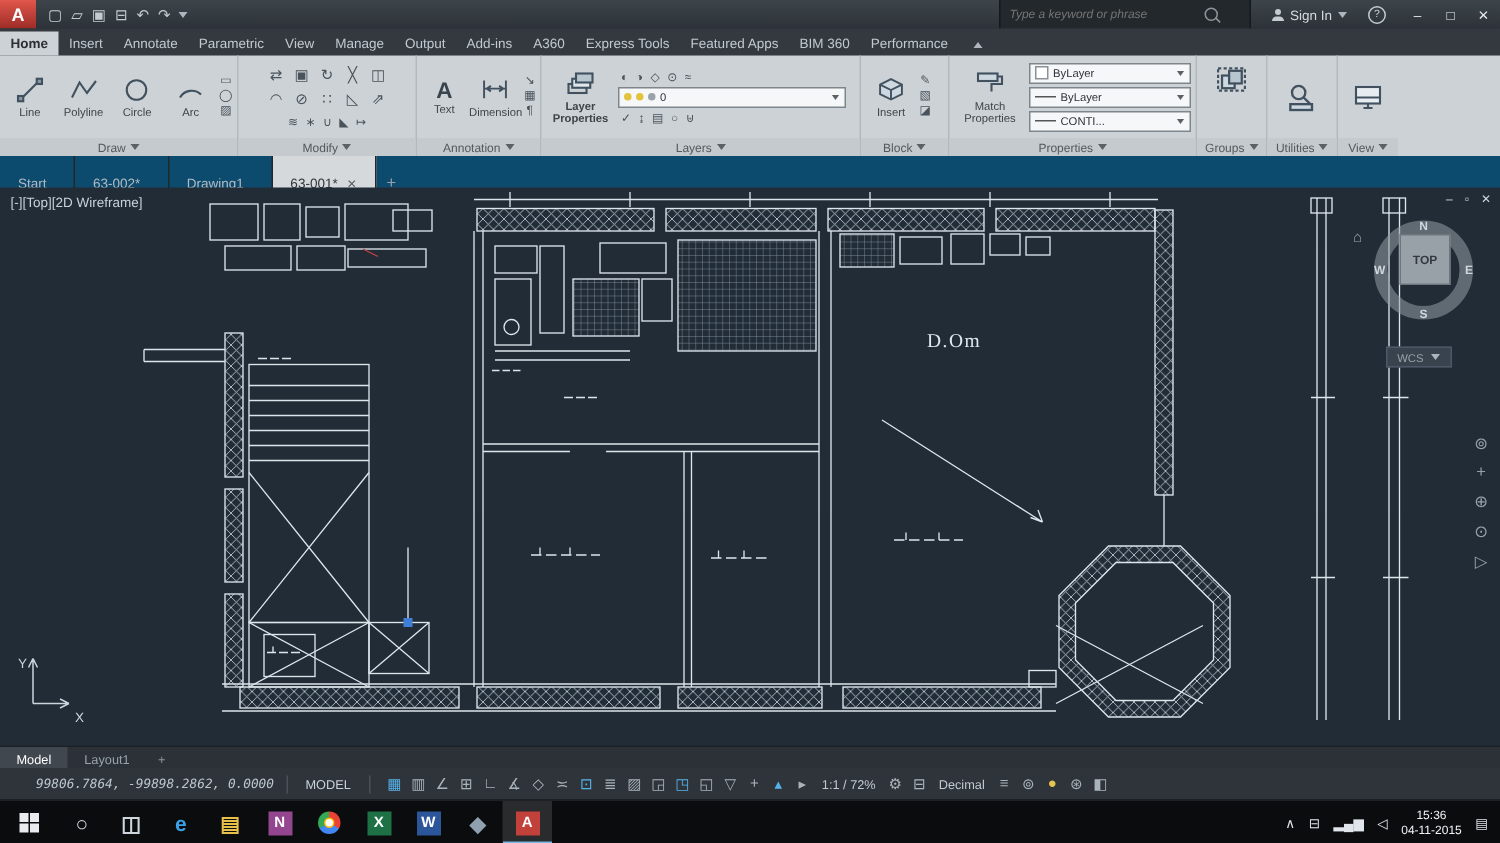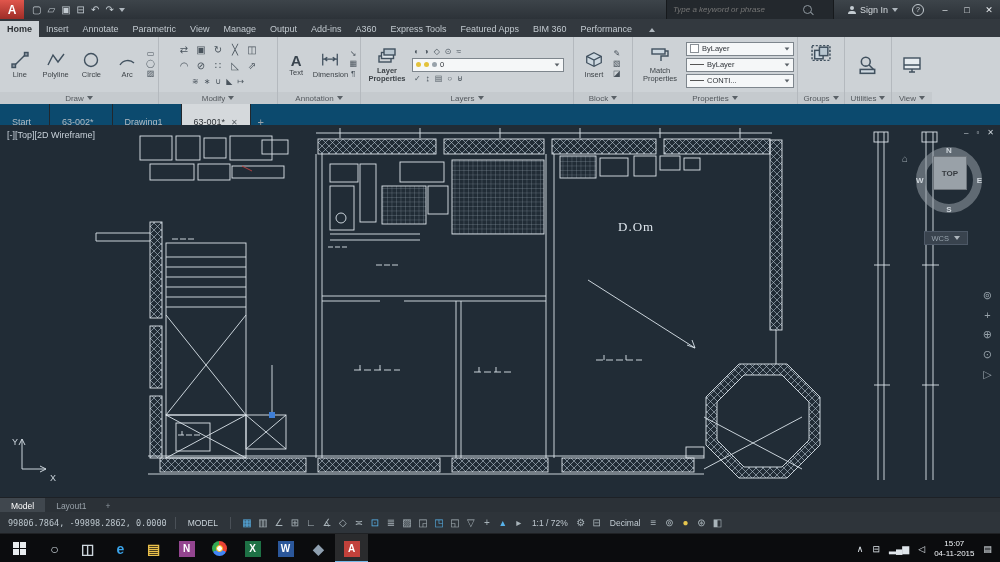--- a/index.html
+++ b/index.html
@@ -87,21 +87,21 @@
 
   
   .layoutbar{position:absolute;top:497px;left:0;width:1000px;height:15px;background:#2b3137;border-top:1px solid #1d2126;
              display:flex;align-items:stretch;font-size:8.5px;color:#9aa3ab;}
   .ltab{display:flex;align-items:center;padding:0 11px;}
   .ltab.active{background:#40474e;color:#fff;}
   .ltab-plus{display:flex;align-items:center;padding:0 8px;color:#8d969e;}
 
   
   .statusbar{position:absolute;top:512px;left:0;width:1000px;height:21px;background:#2e343a;display:flex;align-items:center;}
-  .sb-coords{font-family:"DejaVu Sans Mono",monospace;font-size:8.5px;color:#bcc6cd;padding-left:8px;white-space:nowrap;}
+  .sb-coords{font-family:"DejaVu Sans Mono",monospace;font-size:8.5px;color:#bcc6cd;padding-left:24px;white-space:nowrap;font-style:italic;}
   .sb-sep{width:1px;height:12px;background:#4a5057;margin:0 8px;flex:none;}
   .sb-model{font-size:8.5px;color:#c8d2d9;padding:0 4px;}
   .sb-items{display:flex;align-items:center;flex:1;}
   .sb-item{min-width:16px;text-align:center;font-size:10px;color:var(--c,#a9b4ba);display:flex;align-items:center;justify-content:center;}
   .sb-item.active{color:#58b2ea;}
   .sb-item.text{font-size:8.5px;color:#c0cad1;padding:0 5px;white-space:nowrap;}
 
   
   .taskbar{position:absolute;top:533px;left:0;width:1000px;height:29px;background:#0b0c0e;display:flex;align-items:stretch;border-top:1px solid #1f2124;}
   .tb-start{width:38px;display:flex;align-items:center;justify-content:center;}
@@ -774,20 +774,20 @@
       </div>
     <div class="tray">
       <div style="display:flex;gap:9px;align-items:center;">
 
       <span>∧</span>
           <span>⊟</span>
           <span>▂▄▆</span>
           <span>◁</span>
         </div>
       <div class="tray-clock">
-        <div>15:07</div>
+        <div>15:36</div>
         <div>04-11-2015</div>
       </div>
       <span>▤</span>
     </div>
   </div>
 
 </div>
 
 </body></html>

